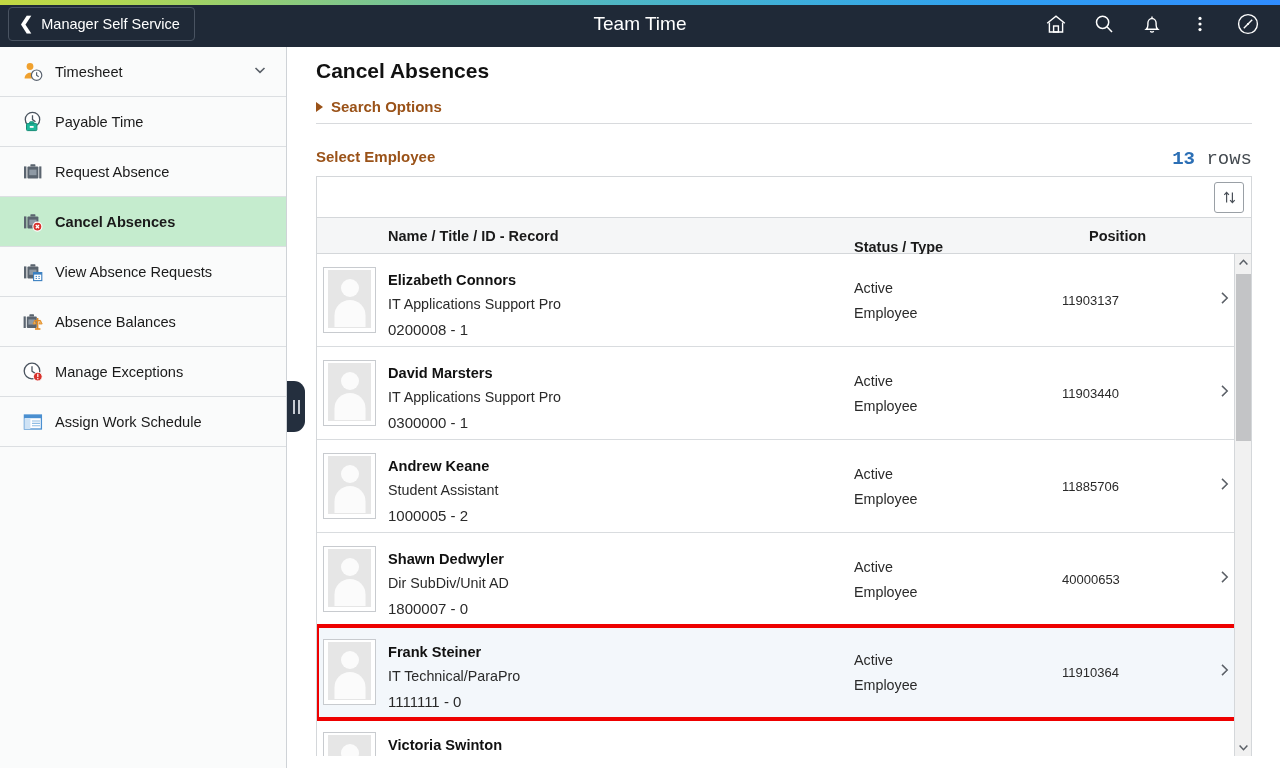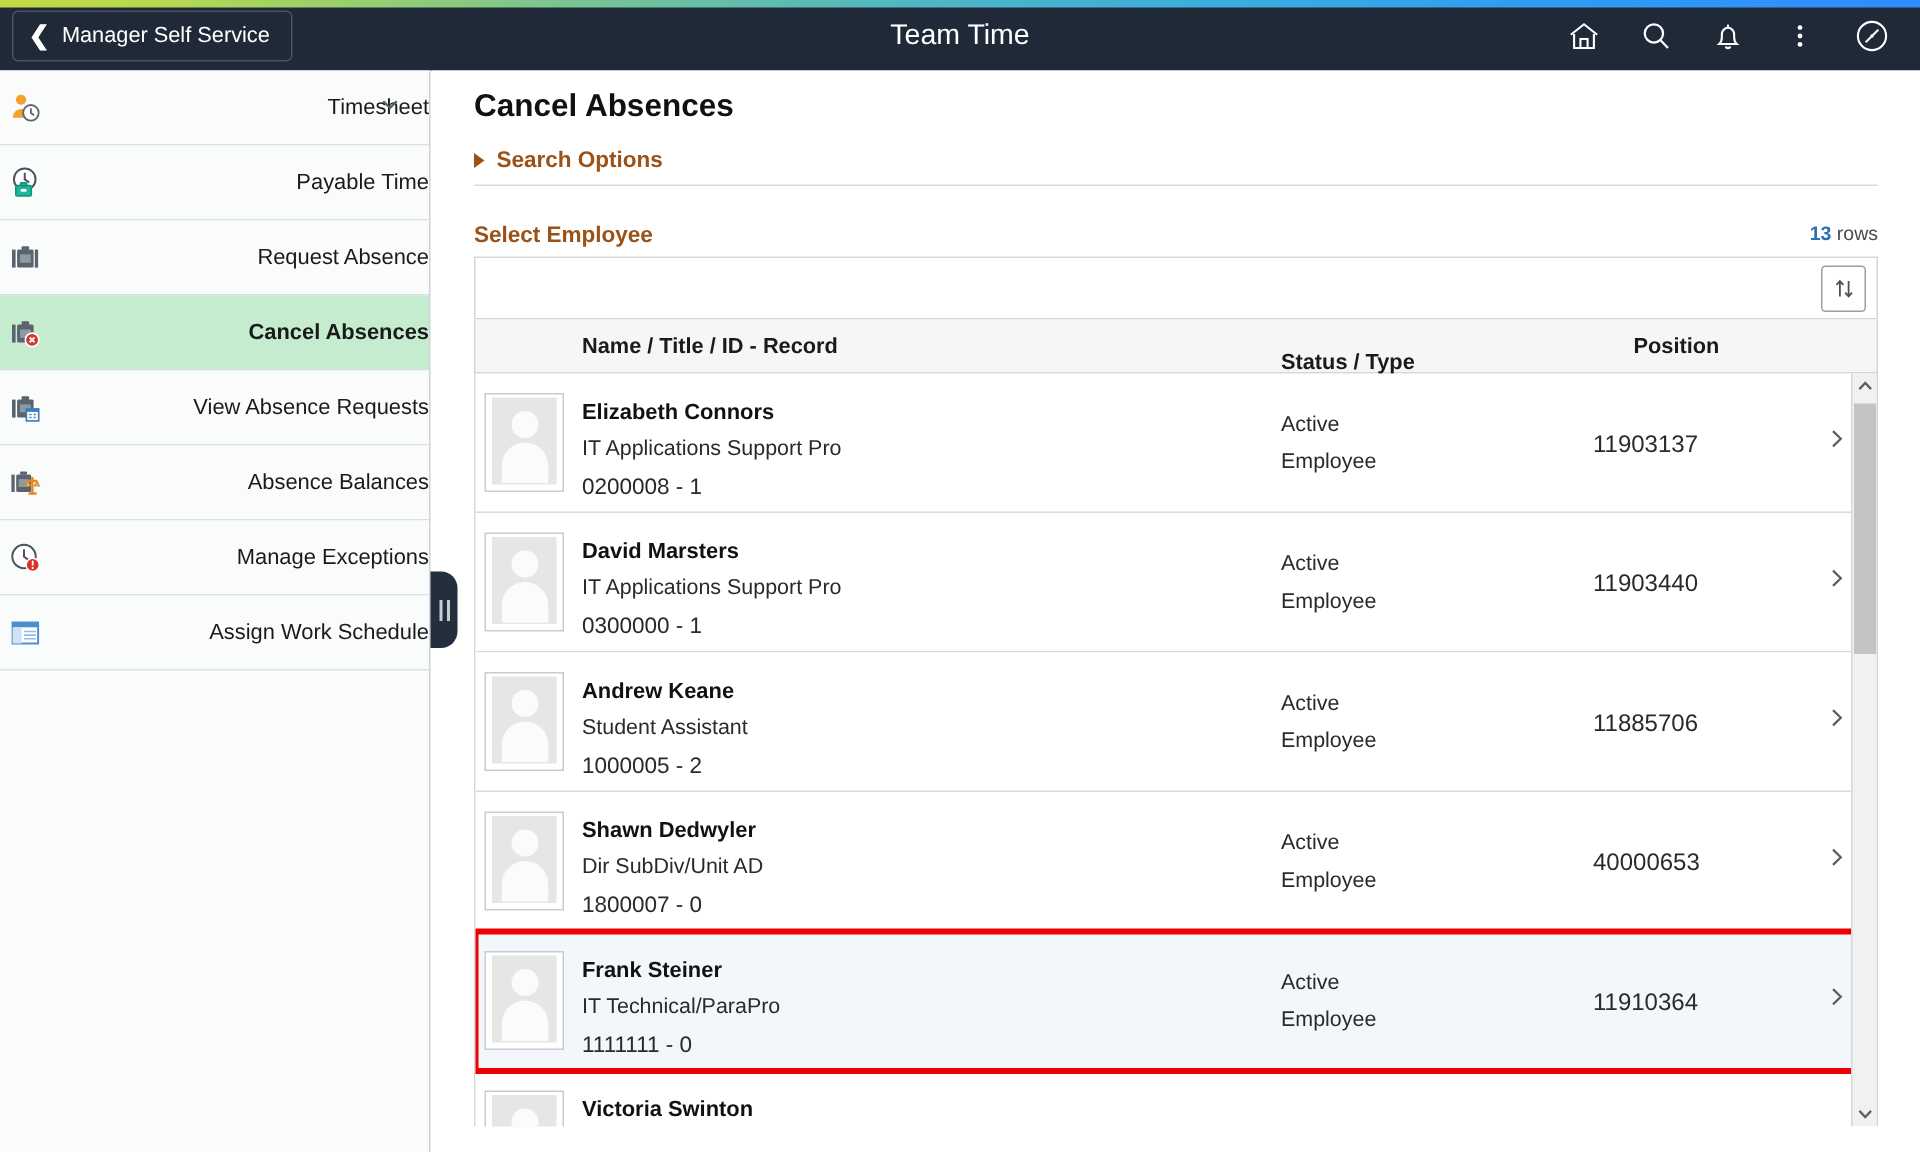--- a/index.html
+++ b/index.html
@@ -66,26 +66,25 @@
   .sidebar {
     position: absolute; top: 47px; left: 0;
     width: 287px; height: 721px;
     background: #f7f8f8;
     border-right: 1px solid #cfd3d7;
     overflow: hidden;
   }
   .side-item {
     height: 50px;
     display: flex; align-items: center;
-    padding-left: 4px;
+    padding-left: 20px;
     border-bottom: 1px solid #dcdfe2;
     cursor: pointer;
     position: relative;
     background: #fafbfb;
-    justify-content: space-between;
   }
   .side-item.active { background: #c5ecce; }
   .side-item .s-icon {
     width: 26px; height: 26px;
     margin-right: 9px;
     flex: 0 0 26px;
     display: flex; align-items: center; justify-content: center;
   }
   .side-item .s-label {
     font-size: 14.6px;
@@ -148,21 +147,21 @@
     border-bottom: 1px solid #d8dadd;
   }
   .select-emp-row {
     margin: 24px 28px 0 28px;
     display: flex; align-items: flex-start; justify-content: space-between;
   }
   .select-emp {
     font-size: 15px; font-weight: bold; color: #9a5218;
   }
   .rows-count {
-    font-size: 13px; color: #444a50;
+    font-size: 19px; color: #444a50; font-family: Liberation Mono, monospace;
   }
   .rows-count .num { color: #2c6fb5; font-weight: bold; }
 
   
   .table-toolbar {
     margin: 6px 28px 0 28px;
     height: 42px;
     border: 1px solid #d4d7da;
     background: #ffffff;
     display: flex; align-items: center; justify-content: flex-end;
@@ -264,21 +263,21 @@
   .cell-status {
     position: absolute; left: 537px; top: 26px;
     font-size: 14.3px; color: #2a2a2a;
   }
   .cell-type {
     position: absolute; left: 537px; top: 51px;
     font-size: 14.3px; color: #2a2a2a;
   }
   .cell-position {
     position: absolute; left: 745px; top: 39px;
-    font-size: 16px; color: #2a2a2a;
+    font-size: 13px; color: #2a2a2a;
   }
   .row-chevron {
     position: absolute; right: 14px; top: 50%;
     transform: translateY(-50%);
     color: #5a5f66;
   }
 
   
   .tbl-scroll {
     position: absolute; right: 0; top: 0;

